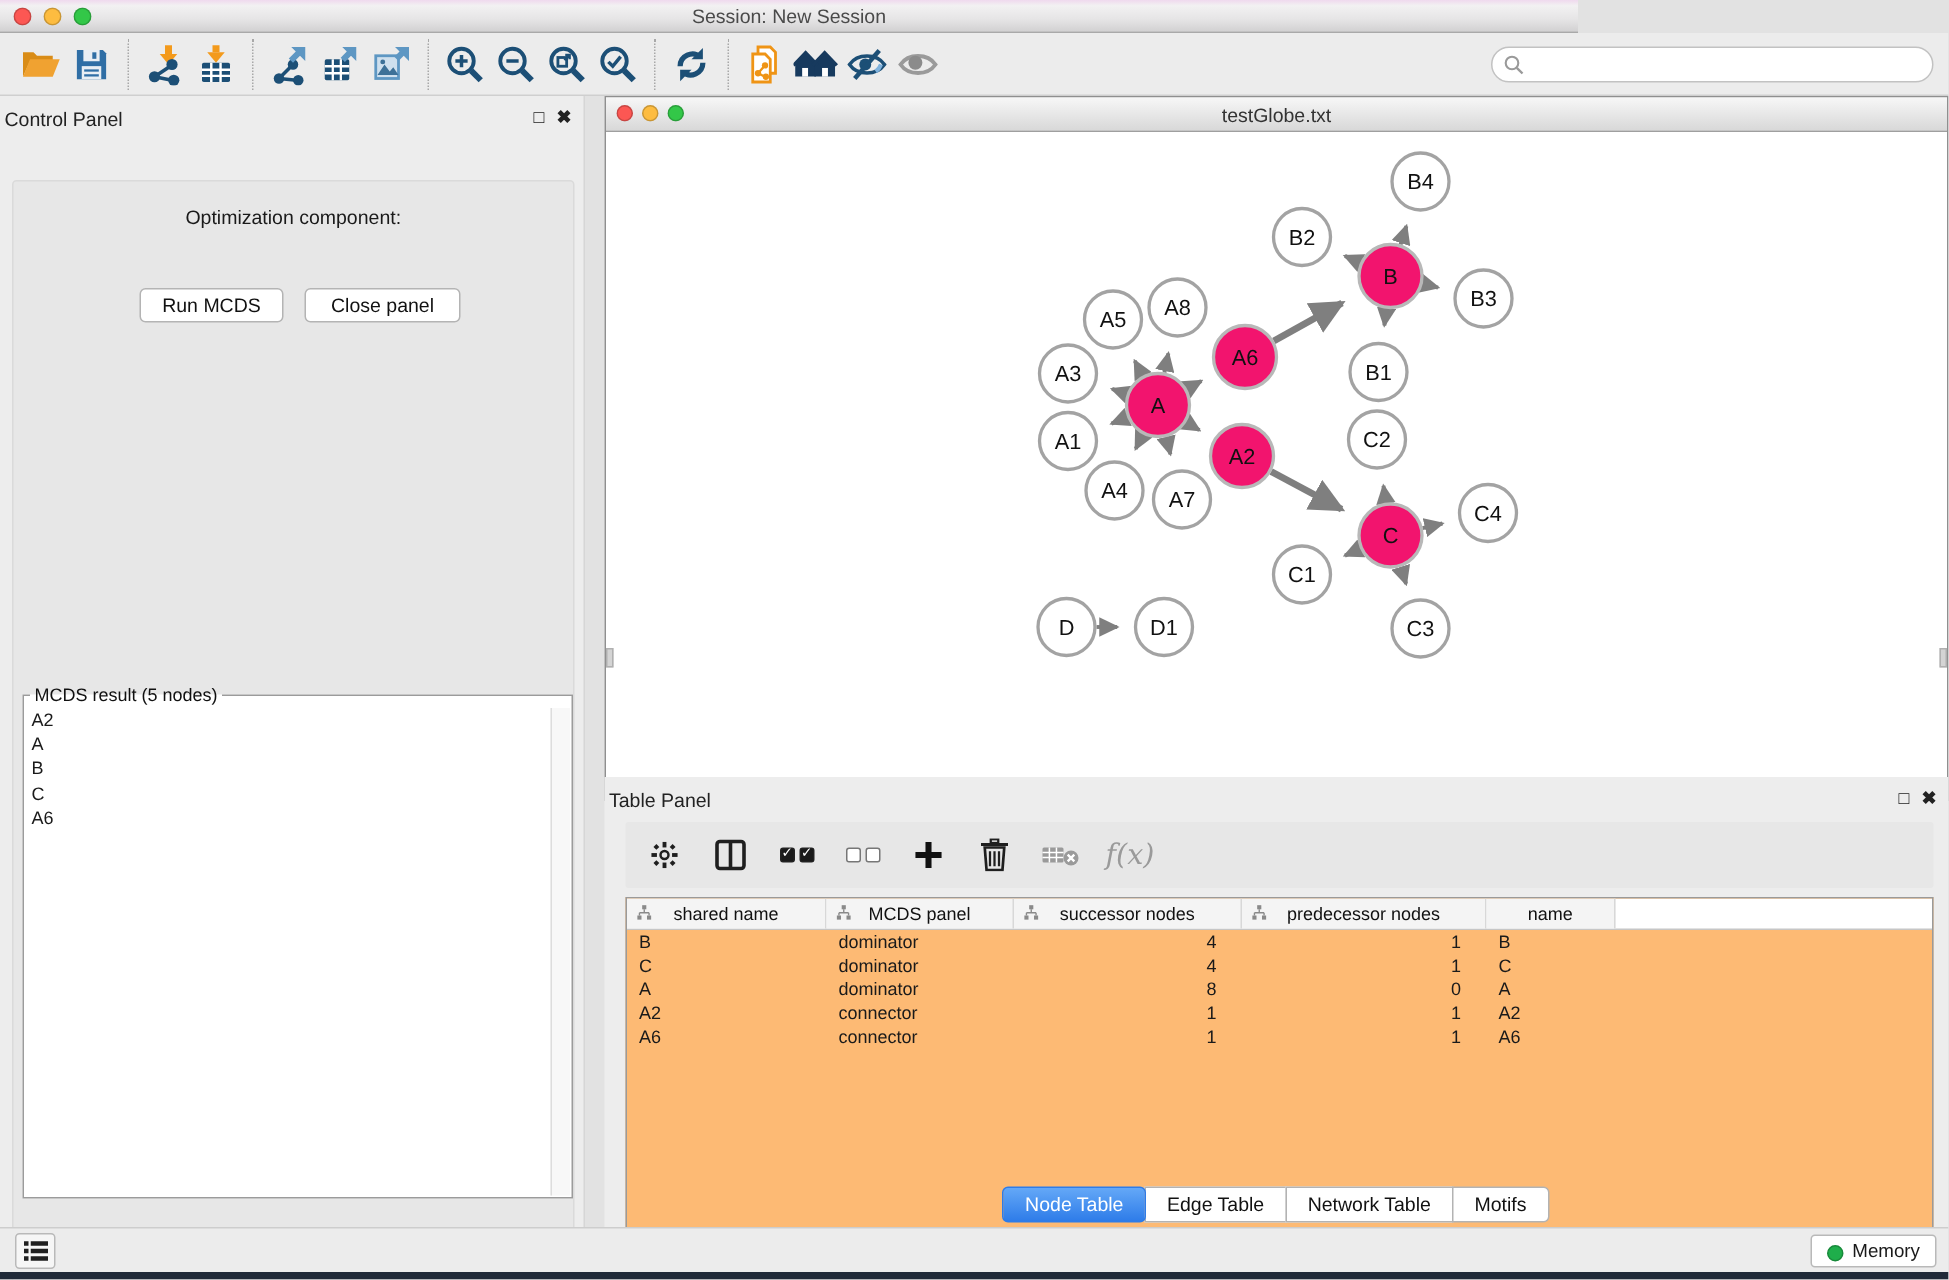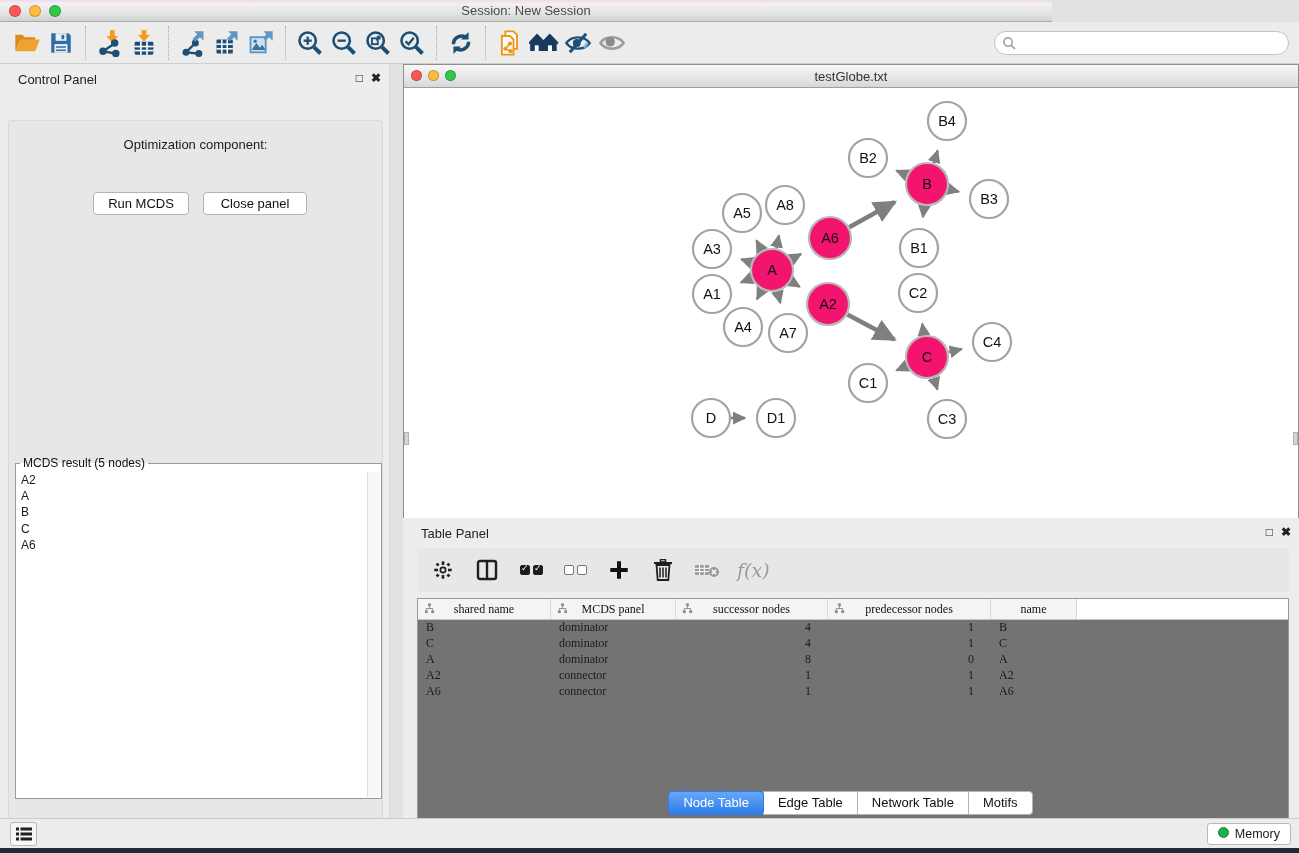--- a/index.html
+++ b/index.html
@@ -26,21 +26,21 @@
     border-bottom:1px solid #cfcfcf; display:flex; align-items:center; padding-left:10px; }
   .ticon { width:34px; height:34px; display:flex; align-items:center; justify-content:center; cursor:default; }
   .tool-divider { width:0; height:34px; border-left:1px dotted #a8a8a8; margin:0 7px; }
   #search-wrap { position:absolute; right:10px; top:9px; width:295px; height:24px; }
   #search-wrap input { width:100%; height:100%; border:1px solid #c2c2c2; border-radius:12px;
     padding-left:26px; font-size:13px; background:#fff; outline:none; font-family:"Liberation Sans",sans-serif; }
   #search-wrap .mag { position:absolute; left:8px; top:5px; }
 
   
   #control-panel { left:0; top:64px; width:390px; height:754px; background:#ededed; border-right:1px solid #d6d6d6; }
-  .panel-head { position:absolute; left:18px; top:8px; font-size:13px; color:#222; }
+  .panel-head { position:absolute; left:3px; top:8px; font-size:13px; color:#222; }
   .panel-icons { position:absolute; right:8px; top:7px; display:flex; gap:8px; font-size:12px; color:#222; }
   .panel-icons span { cursor:default; font-weight:bold; }
   #cp-tabs { position:absolute; left:0; right:0; top:31px; display:flex; justify-content:center; }
   .tab { background:#fff; border:1px solid #b3b3b3; padding:3px 14px 4px; font-size:13px; margin-left:-1px; color:#111; }
   .tab:first-child { border-radius:4px 0 0 4px; }
   .tab:last-child { border-radius:0 4px 4px 0; }
   .tab.active { background:linear-gradient(#64a8f7,#2e7ce9); color:#fff; border-color:#2e7ce9; border-radius:4px; position:relative; z-index:2; }
   #cp-inner { position:absolute; left:8px; top:56px; width:375px; height:740px; background:#e7e7e7;
     border:1px solid #dadada; border-radius:3px; }
   #opt-label { position:absolute; left:0; right:0; top:16px; text-align:center; font-size:13px; }
@@ -76,35 +76,35 @@
   
   #table-panel { left:403px; top:518px; width:896px; height:300px; background:#ededed; }
   #tp-toolbar { position:absolute; left:14px; top:30px; width:872px; height:44px; background:#e7e7e7;
     border-radius:2px; display:flex; align-items:center; padding-left:12px; gap:16px; }
   .tpicon { height:30px; min-width:28px; display:flex; align-items:center; justify-content:center; }
   .cb-pair { display:flex; gap:3px; }
   .cb { width:10px; height:10px; border:1.5px solid #222; border-radius:2px; position:relative; background:#fff; }
   .cb.checked { background:#1a1a1a; }
   .cb.checked:after { content:"✓"; position:absolute; left:0.5px; top:-3.5px; color:#fff; font-size:9px; }
   #fx-label { font-family:"DejaVu Serif", serif; font-style:italic; font-size:19px; color:#9a9a9a; }
-  #tp-table { position:absolute; left:14px; top:80px; width:872px; height:236px; background:#737373; border:1px solid #9a9a9a; overflow:hidden;font-family:Liberation Serif, serif; }
+  #tp-table { position:absolute; left:14px; top:80px; width:872px; height:236px; background:#fdba74; border:1px solid #9a9a9a; overflow:hidden; }
   #thead { display:flex; height:21px; border-bottom:1px solid #c6c6c6; background:#fff; }
   .th { position:relative; background:#f4f4f4; border-right:1px solid #d8d8d8; display:flex; align-items:center; justify-content:center; font-size:12px; color:#111; }
   .th .sort-ic { position:absolute; left:6px; top:4px; }
   .tr { display:flex; height:15.8px; align-items:center; }
   .td { font-size:12px; padding-left:8px; white-space:nowrap; overflow:hidden; }
   .td.right { text-align:right; padding-left:0; padding-right:17px; }
   #tp-tabs { position:absolute; left:0; right:0; top:273px; display:flex; justify-content:center; }
 
   
   #status-bar { left:0; top:818px; width:1299px; height:30px; background:#ececec; border-top:1px solid #cdcdcd; }
   #list-btn { position:absolute; left:10px; top:3px; width:27px; height:24px; background:#f6f6f6;
     border:1px solid #b9b9b9; border-radius:3px; display:flex; align-items:center; justify-content:center; }
   #memory-btn { position:absolute; right:8px; top:4px; height:22px; background:#fff; border:1px solid #b9b9b9;
-    border-radius:3px; display:flex; align-items:flex-start; gap:6px; padding:3px 10px; font-size:12.5px; }
+    border-radius:3px; display:flex; align-items:flex-end; gap:6px; padding:3px 10px; font-size:12.5px; }
   #memory-btn .dot { width:11px; height:11px; border-radius:50%; background:#1fae4b; border:1px solid #188a3b; }
   #desktop-strip { left:0; top:848px; width:1299px; height:5px; background:#202a38; }
 
   svg text { font-family:"Liberation Sans", sans-serif; }
 </style>
 </head>
 <body>
 
 <div class="abs" id="titlebar">
   <div class="lights">

